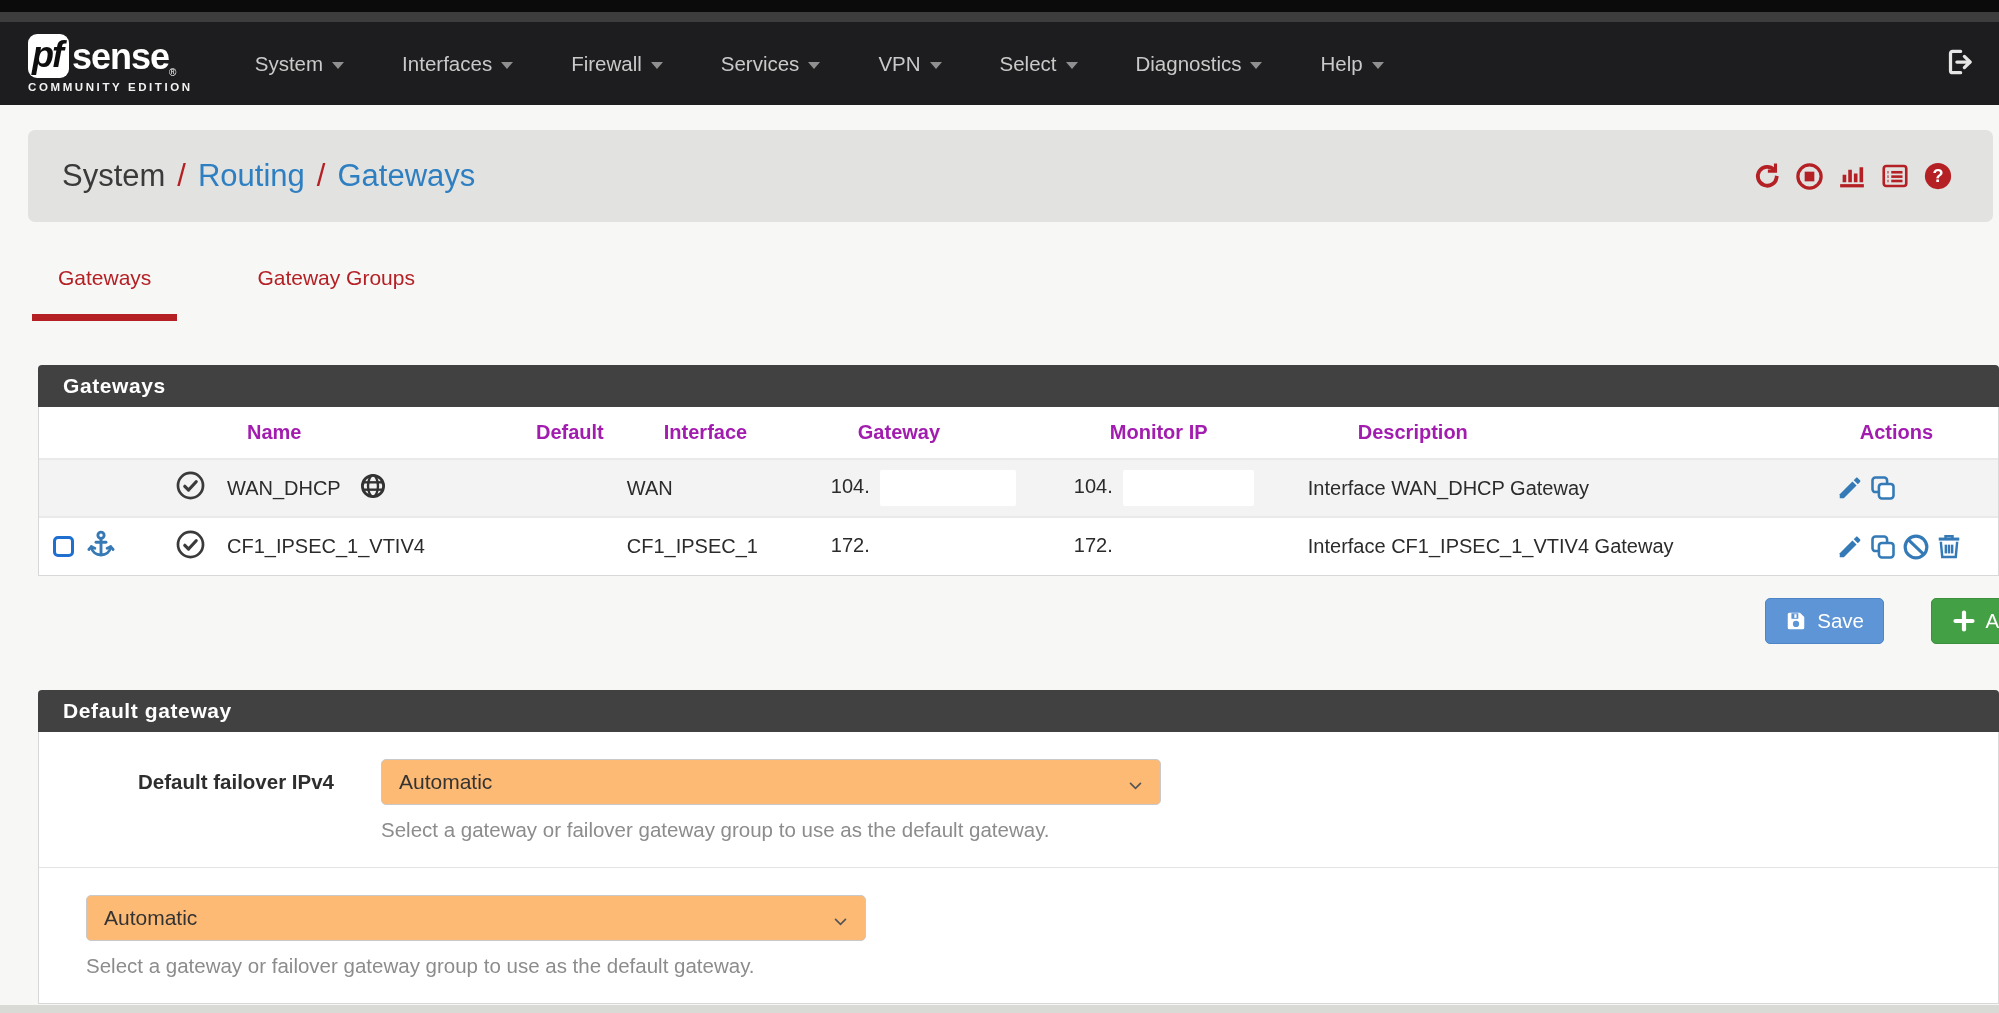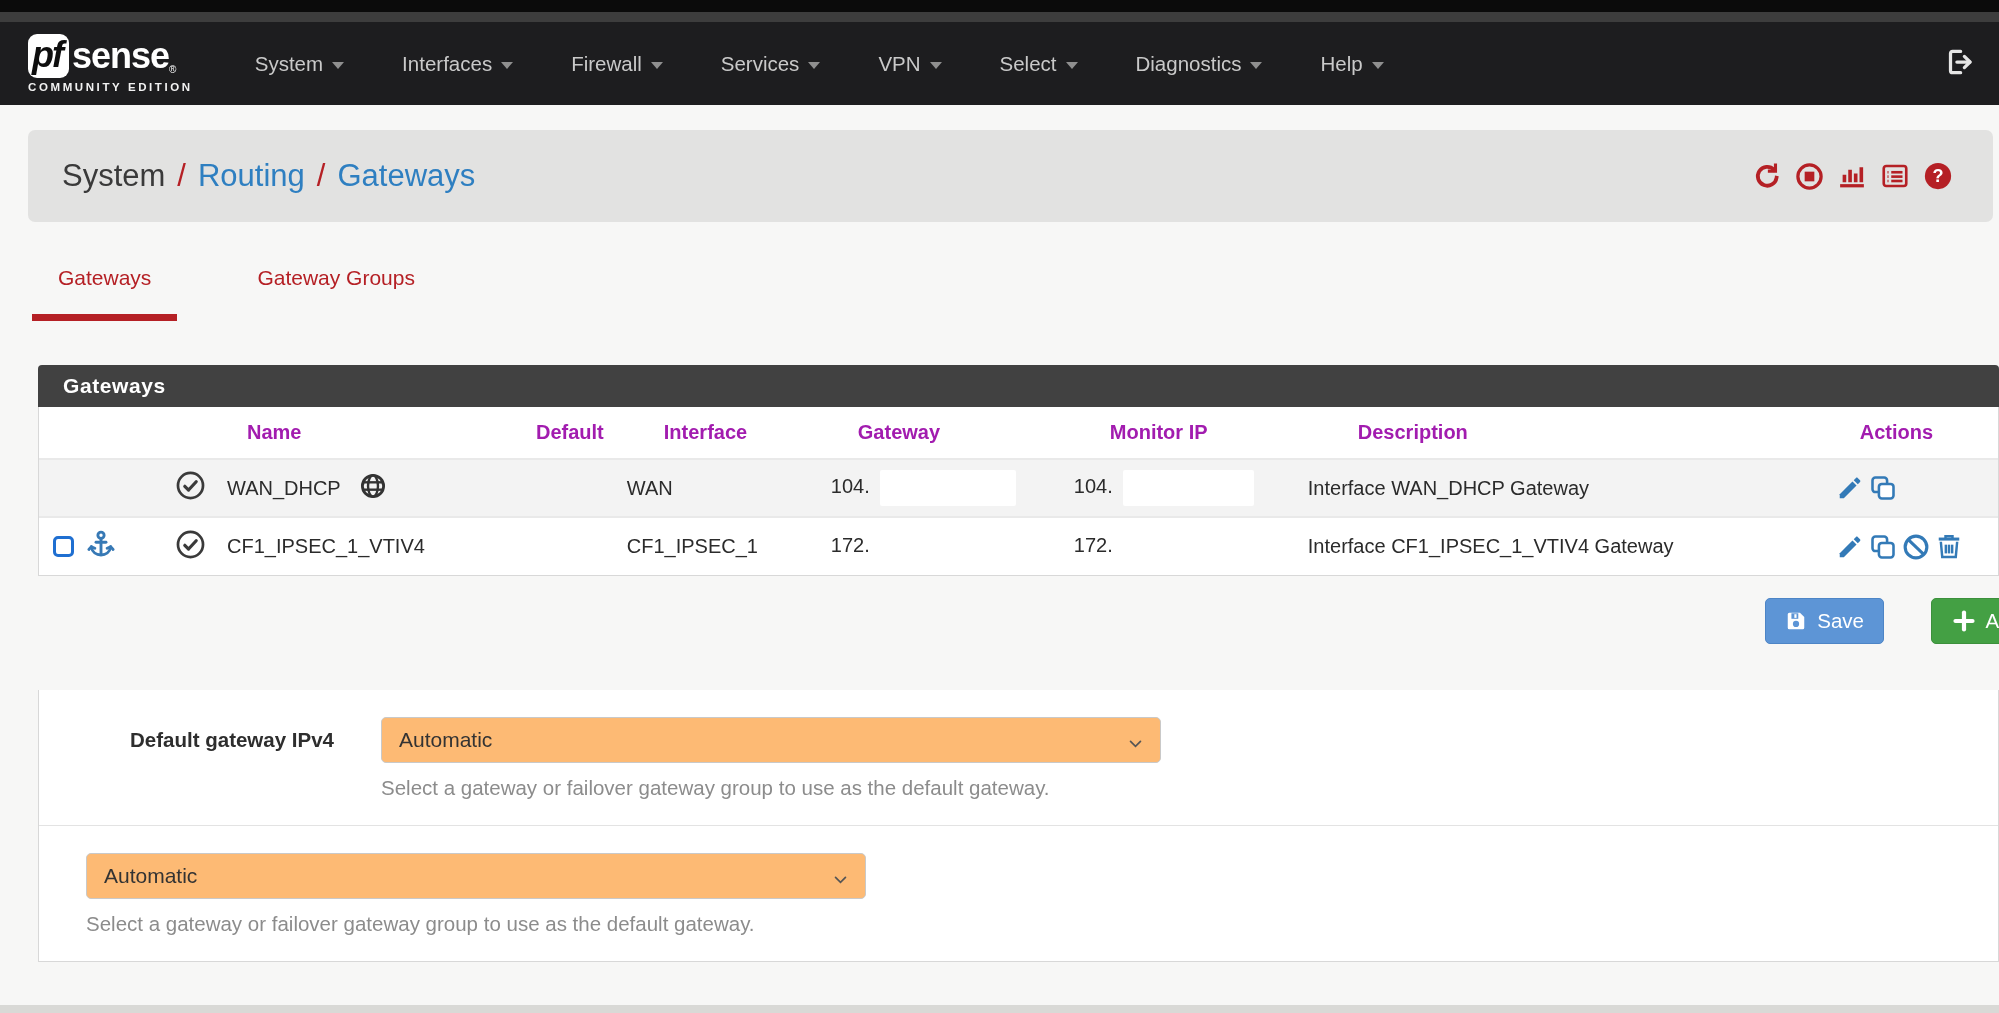--- a/index.html
+++ b/index.html
@@ -6,21 +6,21 @@
   html,body { width:1999px; height:1013px; overflow:hidden; }
   body { font-family:"Liberation Sans", sans-serif; background:#f7f7f6; position:relative; }
 
   
   .chrome-strip { height:12px; background:#0b0b0b; }
   .chrome-strip2 { height:10px; background:#3d3d3d; }
 
   
   .navbar { height:83px; background:#1d1d1f; display:flex; align-items:center; padding:0 24px 0 28px; }
   .logo { display:flex; flex-direction:column; margin-right:62px; }
-  .logo-top { display:flex; align-items:center; }
+  .logo-top { display:flex; align-items:flex-end; }
   .logo-pf { background:#fff; color:#0e0e0e; font-weight:bold; font-style:italic; font-size:36px; line-height:40px; padding:1px 7px 3px 4px; border-radius:9px; letter-spacing:-2px; }
   .logo-sense { color:#fff; font-weight:bold; font-size:36px; line-height:42px; letter-spacing:-1px; margin-left:3px; }
   .logo-reg { color:#fff; font-size:10px; margin-top:26px; }
   .logo-sub { color:#f2f2f2; font-size:11.5px; font-weight:bold; letter-spacing:2.6px; margin-top:3px;text-align:right; }
   .nav-menu { display:flex; align-items:center; gap:58px; list-style:none; flex:1; }
   .nav-item { color:#c9c9c9; font-size:20.5px; display:flex; align-items:center; gap:9px; cursor:pointer; }
   .caret { width:0; height:0; border-left:6px solid transparent; border-right:6px solid transparent; border-top:7px solid #8f8f8f; margin-top:3px; }
   .nav-right { margin-left:auto; display:flex; align-items:center; }
 
   
@@ -353,23 +353,24 @@
   <button class="btn btn-add">
     <svg width="24" height="24" viewBox="0 0 24 24" fill="none" stroke="#fff" stroke-width="4.2" stroke-linecap="round">
       <line x1="12" y1="3.5" x2="12" y2="20.5"></line>
       <line x1="3.5" y1="12" x2="20.5" y2="12"></line>
     </svg>
     <span>Add</span>
   </button>
 </div>
 
 <div class="panel" style="margin-top:46px">
+  <div class="panel-head">Default gateway</div>
   <div class="panel-body">
     <div class="form-row">
-      <div class="form-label">Default gateway IPv4</div>
+      <div class="form-label">Default failover IPv4</div>
       <div class="form-ctl">
         <div class="select">
           <span>Automatic</span>
           <span class="chev">
             <svg width="17" height="17" viewBox="0 0 24 24" fill="none" stroke="#555" stroke-width="2.4" stroke-linecap="round">
                 <path d="M5 9l7 7 7-7"></path>
               </svg>
           </span>
         </div>
         <div class="help-text">Select a gateway or failover gateway group to use as the default gateway.</div>

